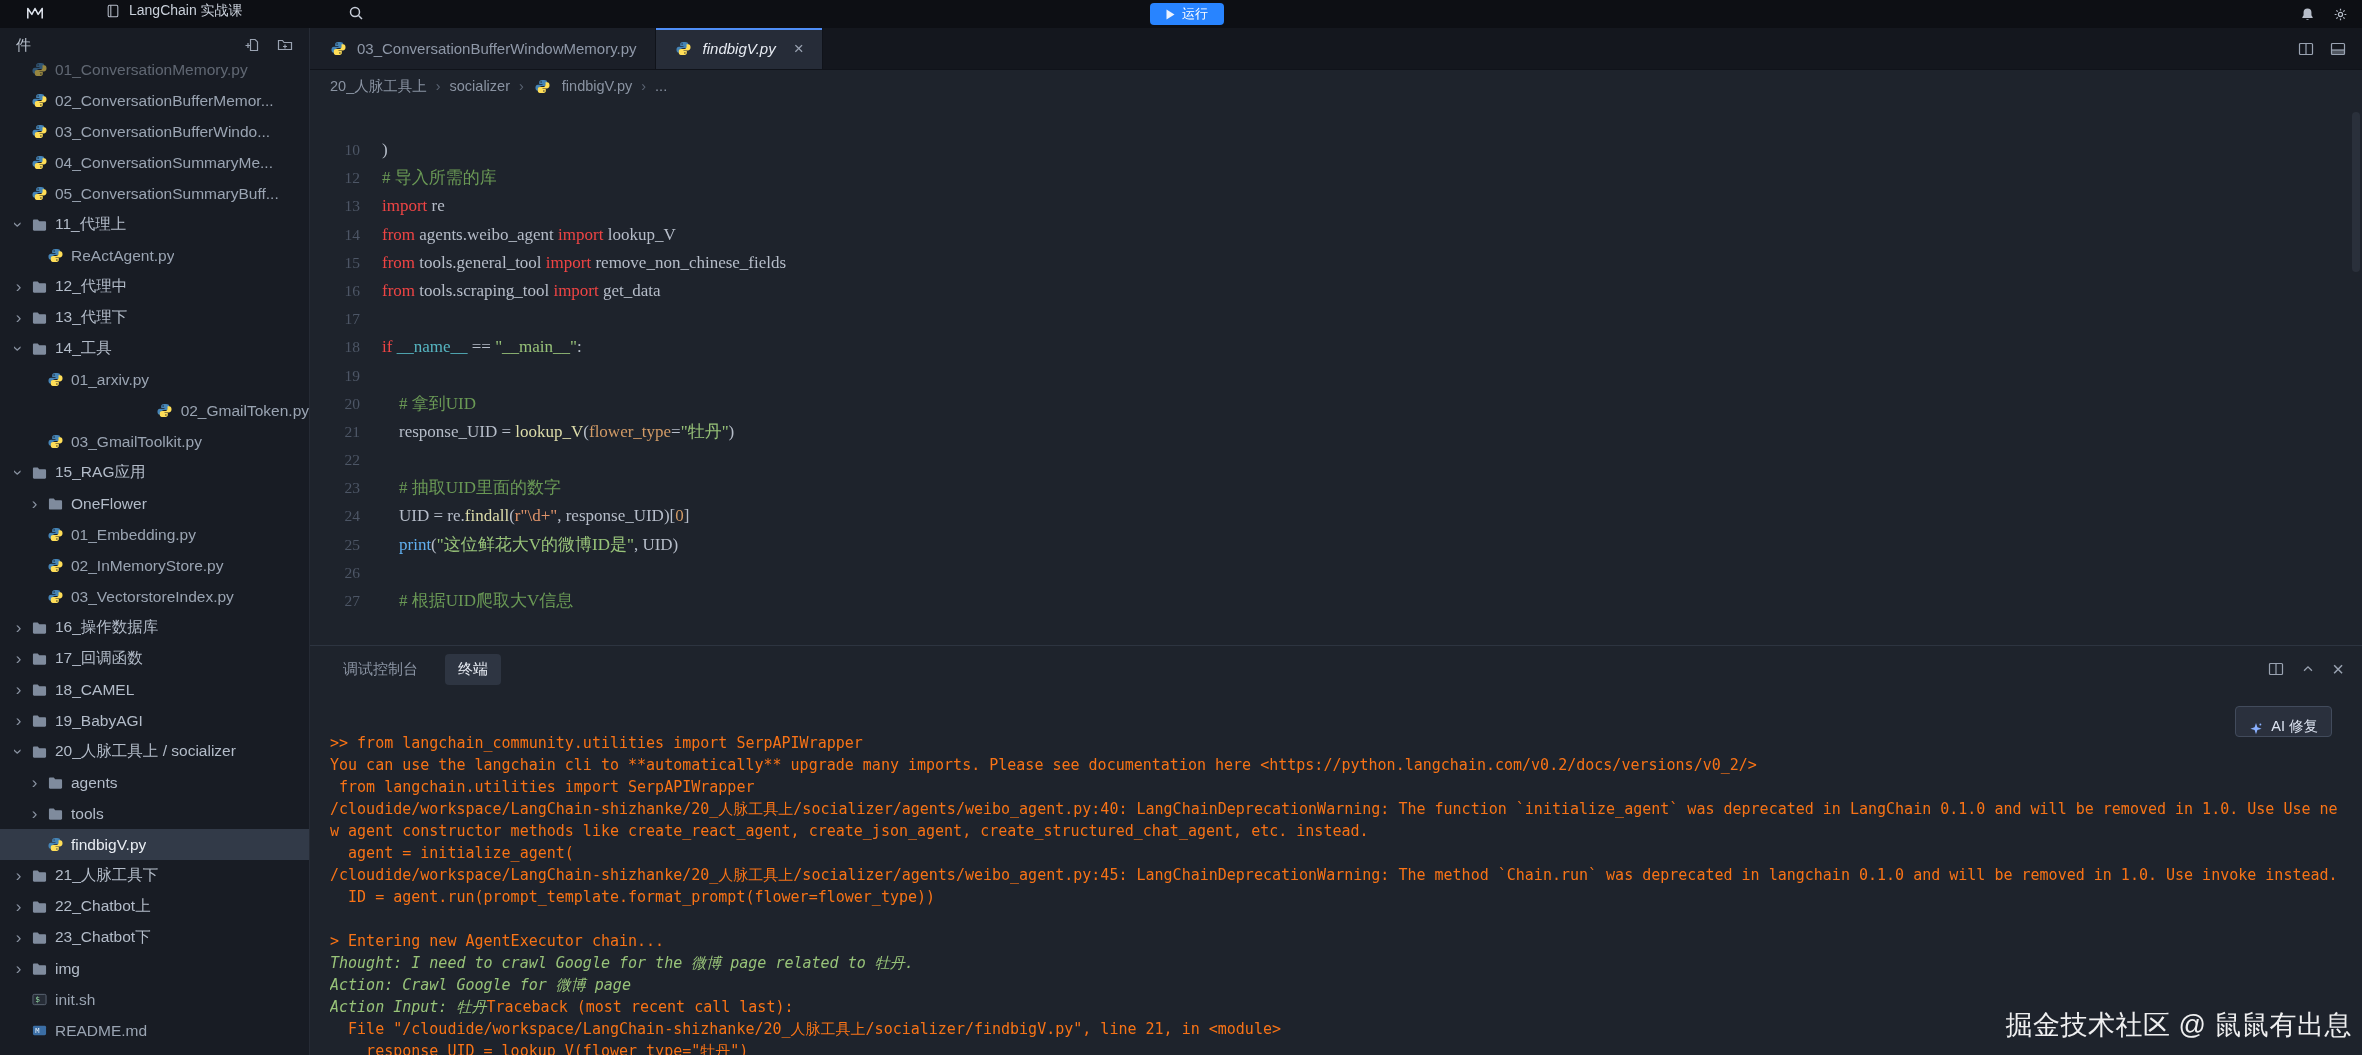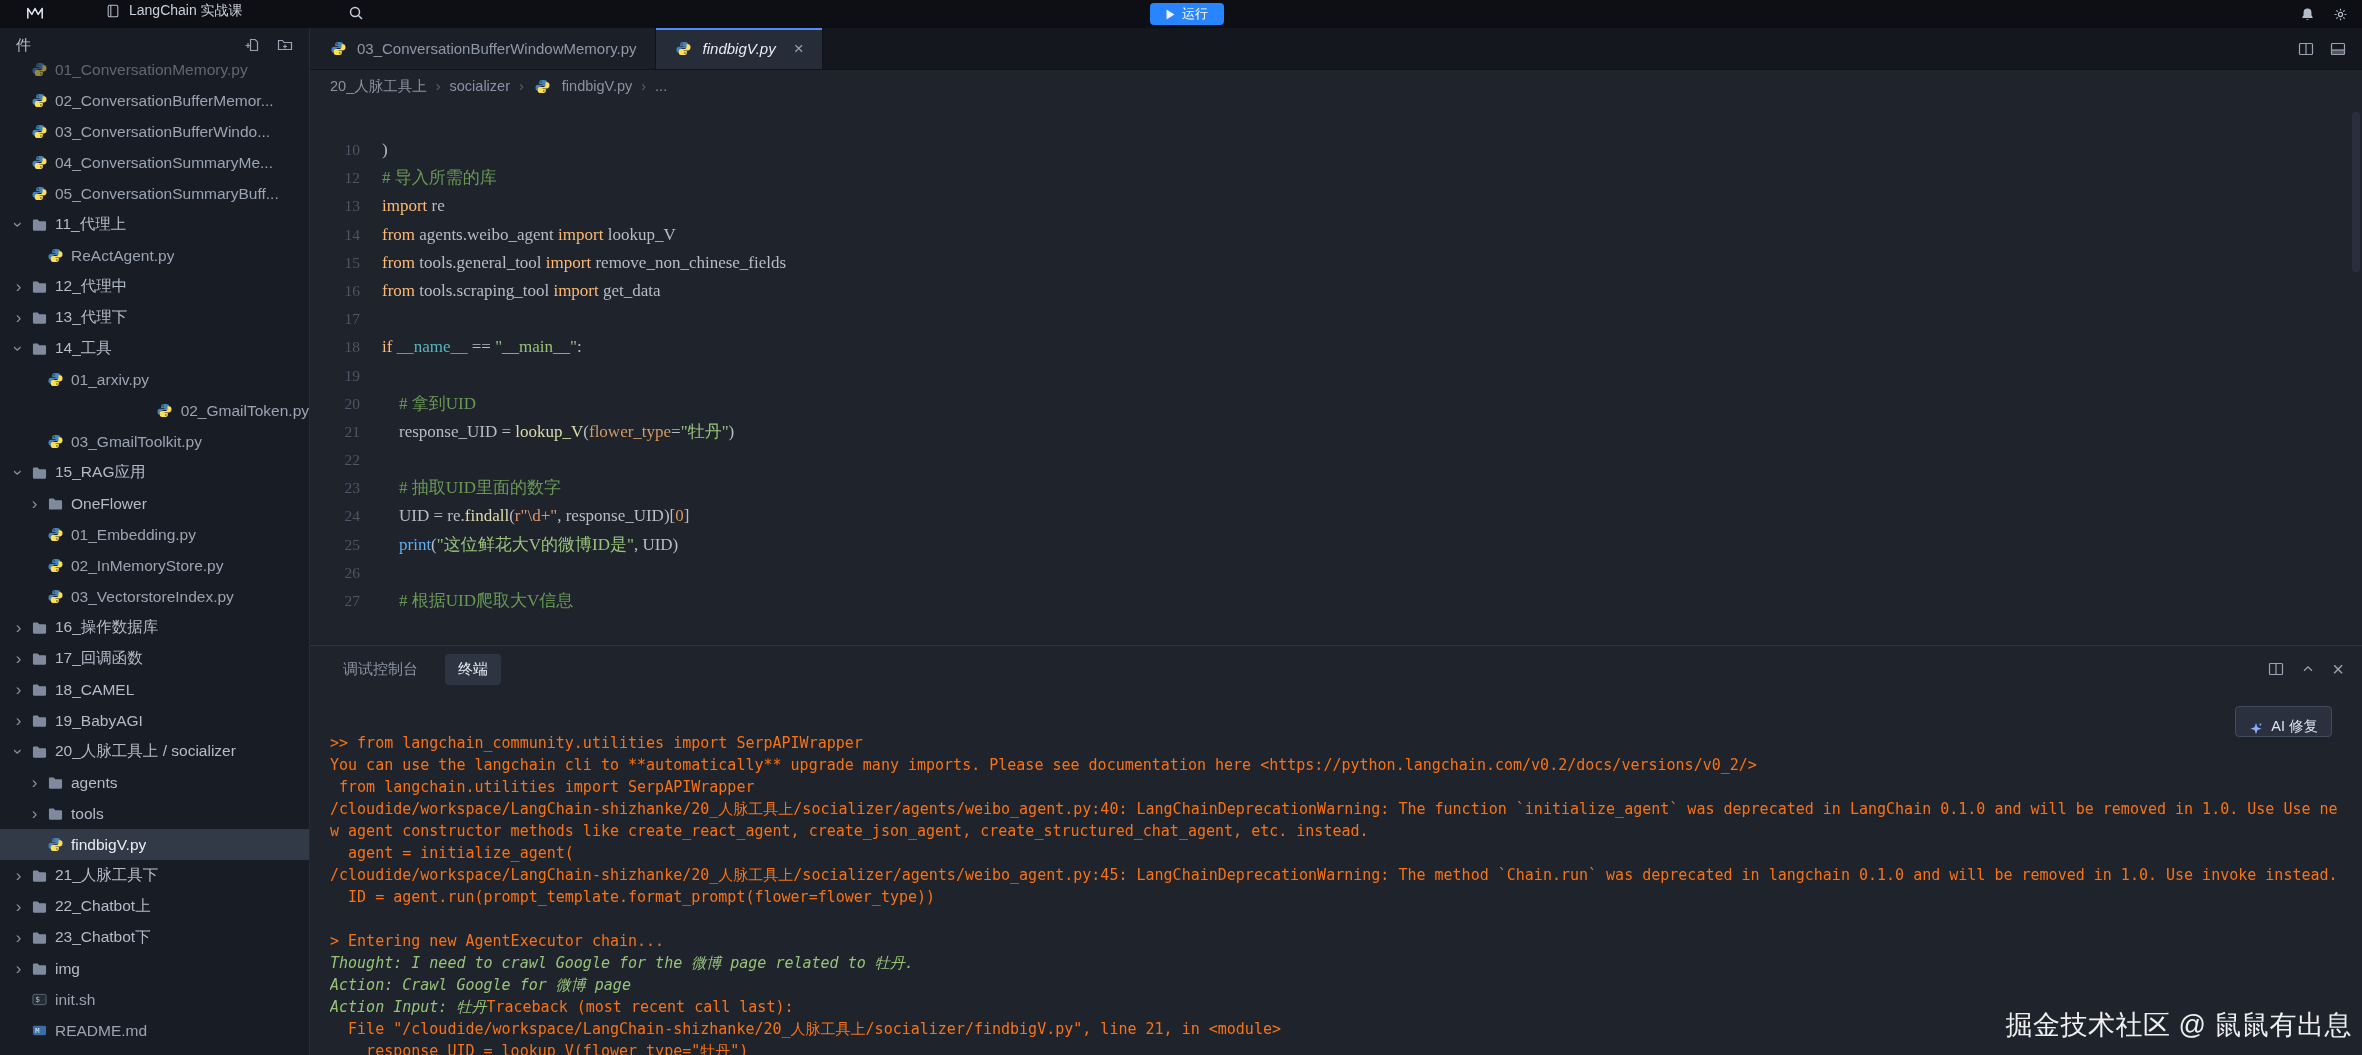--- a/index.html
+++ b/index.html
@@ -41,21 +41,21 @@
 .tclose{margin-left:9px;color:#9aa3b2;font-size:17px;line-height:1;cursor:pointer}
 .tabbar-icons{position:absolute;right:16px;top:0;height:42px;display:flex;align-items:center;gap:16px}
 .tabbar-icons span{display:flex;cursor:pointer}
 .breadcrumb{height:32px;display:flex;align-items:center;padding:0 20px;font-size:14.5px;color:#8a93a2;gap:9px;background:#1e232c}
 .bseg{cursor:pointer;white-space:nowrap}
 .bsep{color:#5a6372}
 .code{position:absolute;top:74px;left:0;right:12px;bottom:0;padding-top:34px;font-family:Liberation Serif, serif;font-size:17px;overflow:hidden}
 .cl{display:flex;height:28.2px;line-height:28.2px;white-space:pre}
 .ln{width:72px;flex:none;text-align:right;padding-right:22px;color:#4d5666;font-size:15.5px}
 .ct{white-space:pre}
-.tk-kw{color:#fdba74}
+.tk-kw{color:#ef4444}
 .tk-str{color:#98c379}
 .tk-str2{color:#e0946a}
 .tk-com{color:#6a9955}
 .tk-fn{color:#dcdcaa}
 .tk-bi{color:#61afef}
 .tk-pm{color:#d19a66}
 .tk-vr{color:#56b6c2}
 .tk-num{color:#d19a66}
 .tk-pl{color:#b6bdc9}
 .edscroll{position:absolute;top:84px;right:2px;width:8px;height:160px;background:#39404e;border-radius:4px;opacity:.45}

